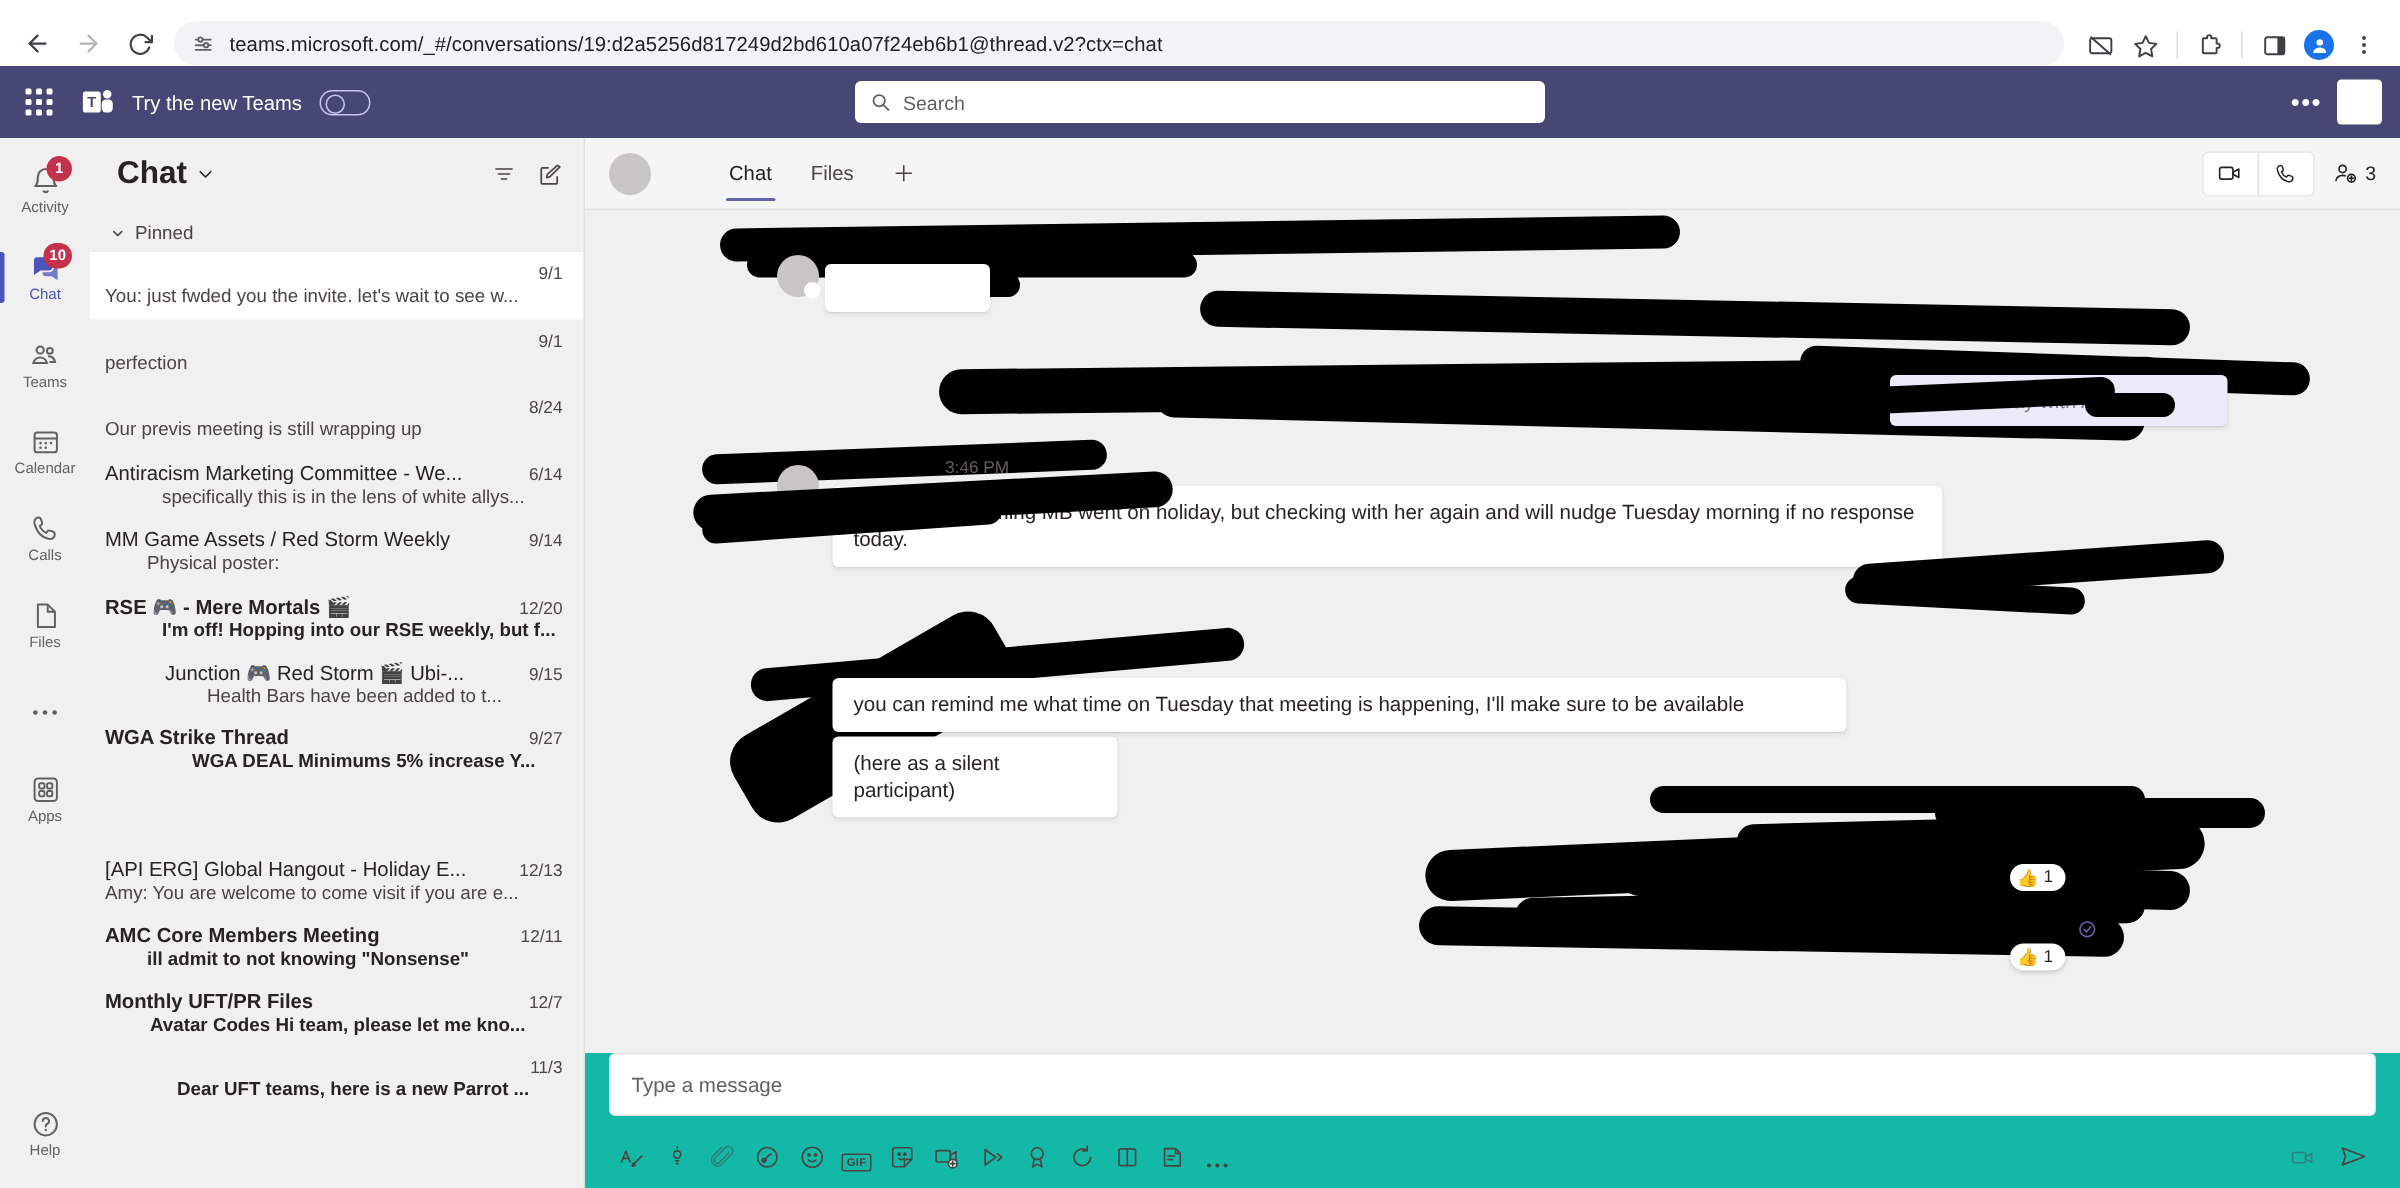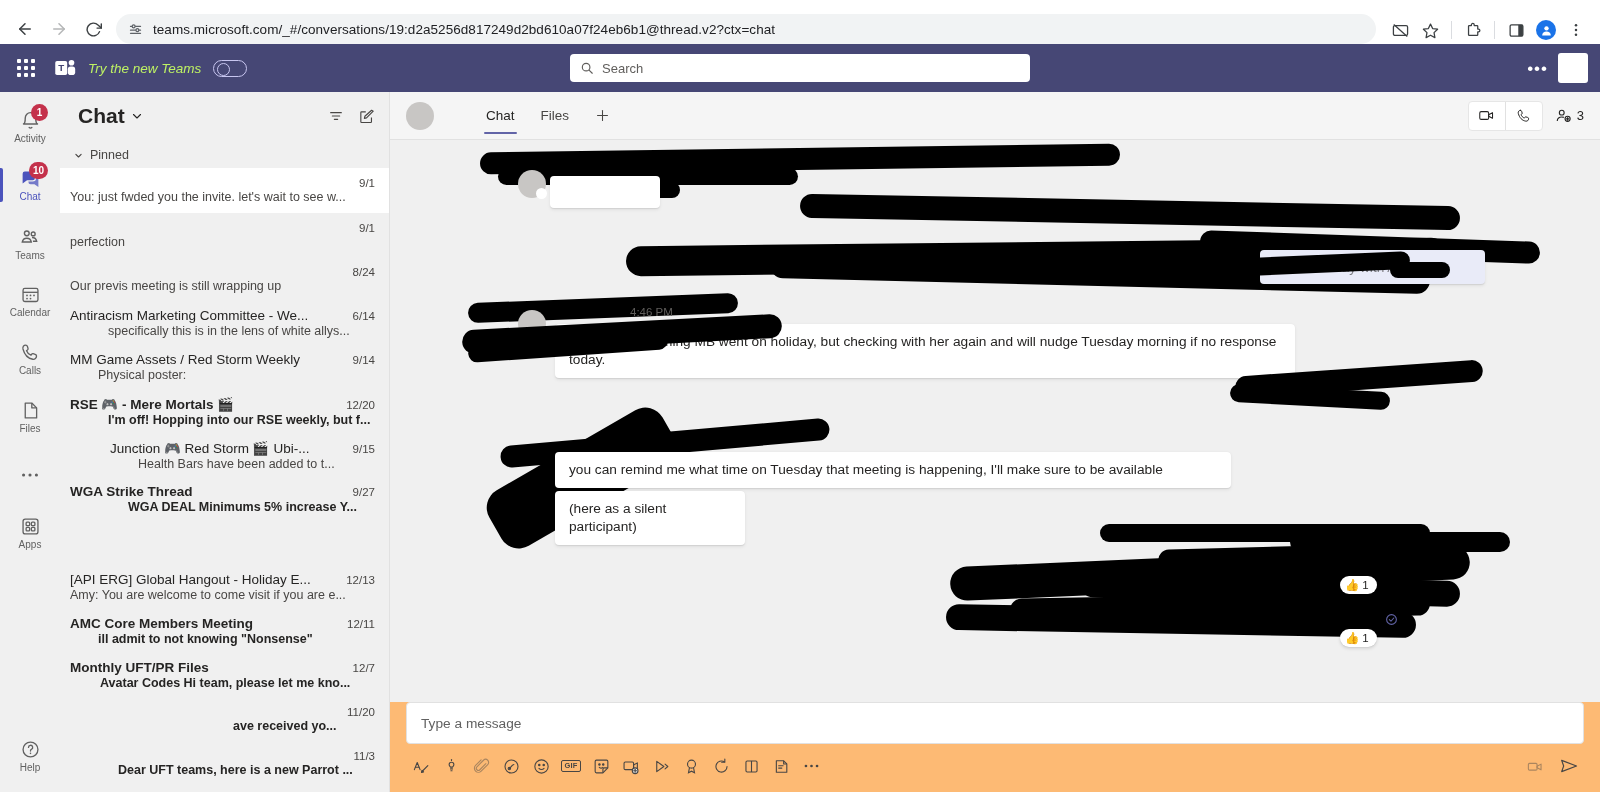--- a/index.html
+++ b/index.html
@@ -61,21 +61,21 @@
   }
   .waffle {
     width: 28px; height: 28px; margin-right: 12px;
     display: grid; grid-template-columns: repeat(3, 4px);
     grid-template-rows: repeat(3, 4px); gap: 3px;
     align-content: center; justify-content: center;
   }
   .waffle i { background: #ffffff; width: 4px; height: 4px; border-radius: 1px; display:block; }
   .teams-logo { width: 26px; height: 26px; margin-right: 10px; }
   .try-new {
-    color: #bef264; font-size: 13.5px; white-space: nowrap; font-style: italic;
+    color: #ffffff; font-size: 13.5px; white-space: nowrap;
   }
   .toggle {
     width: 34px; height: 17px; border-radius: 10px;
     border: 1px solid #c8c6f0; margin-left: 12px;
     position: relative; flex: 0 0 auto;
   }
   .toggle::after {
     content:""; position:absolute; left:3px; top:2.5px;
     width: 11px; height: 11px; border-radius:50%;
     background: transparent; border: 1.6px solid #c8c6f0;
@@ -212,31 +212,31 @@
     background:#fff; border-radius:11px; padding:2px 8px 2px 5px;
     box-shadow:0 .3px .9px rgba(0,0,0,.10), 0 1.6px 3.6px rgba(0,0,0,.13);
     font-size:11.5px; color:#252423;
   }
   .seen-check { position:absolute; color:#6264a7; }
 
   
   .redact { position:absolute; background:#000; }
 
   
-  .composer { padding: 0 16px 8px 16px; background:#fdba74;margin-top:13px; }
+  .composer { padding: 0 16px 8px 16px; background:#14b8a6;margin-top:13px; }
   .composer-box {
     background:#fff; border:1px solid #e1e1e1; border-radius:4px;
     height: 42px; display:flex; align-items:center; padding: 0 14px;
   }
   .composer-box .ph { font-size:13.7px; color:#616161; }
   .composer-tools {
     display:flex; align-items:center; gap: 0px;
     height: 40px; padding-top: 4px; color:#484644;
   }
-  .tool { width:30px; height:30px; display:flex; align-items:center; justify-content:center; }
+  .tool { width:30px; height:30px; display:flex; align-items:flex-end; justify-content:center; }
   .tool.disabled { opacity:.45; }
   .tools-right { margin-left:auto; display:flex; align-items:center; gap:4px; }
 
   svg { display:block; }
   .gifbox {
     border:1.4px solid currentColor; border-radius:2px;
     font-size:7.5px; font-weight:bold; padding:1px 2px; line-height:8px;
     letter-spacing:.2px;
   }
 </style>
@@ -590,27 +590,20 @@
       </div>
 
       <div class="chat-row">
         <div class="cr-line1">
             <span class="cr-name bold">Monthly UFT/PR Files</span>
             <span class="cr-date">12/7</span>
           </div>
         <div class="cr-preview bold" style="padding-left:30px">Avatar Codes Hi team, please let me kno...</div>
       </div>
 
-      <div class="chat-row">
-        <div class="cr-line1">
-            <span class="cr-name bold"></span>
-            <span class="cr-date">11/20</span>
-          </div>
-        <div class="cr-preview bold" style="padding-left:163px">ave received yo...</div>
-      </div>
 
       <div class="chat-row">
         <div class="cr-line1">
             <span class="cr-name bold"></span>
             <span class="cr-date">11/3</span>
           </div>
         <div class="cr-preview bold" style="padding-left:48px">Dear UFT teams, here is a new Parrot ...</div>
       </div>
 
     </div>
@@ -675,21 +668,21 @@
       <div class="redact" style="left:810px; top:96px;  width:340px; height:22px; border-radius:11px; transform:rotate(2deg);"></div>
 
       <div class="msg-bubble" style="left:870px; top:110px; width:225px; height:34px; background:#e9ebf8;">
         <span style="opacity:.55">...on Tuesday with Am</span>
       </div>
       <div class="redact" style="left:790px; top:116px; width:230px; height:18px; border-radius:9px; transform:rotate(-2.5deg);"></div>
       <div class="redact" style="left:1000px; top:122px; width:60px; height:16px; border-radius:8px;"></div>
 
       <div class="redact" style="left:78px;  top:158px; width:270px; height:20px; border-radius:10px; transform:rotate(-2.2deg);"></div>
       <div class="msg-avatar" style="left:128px; top:170px;"></div>
-      <span class="msg-time" style="left:240px; top:166px;">4:46 PM</span>
+      <span class="msg-time" style="left:240px; top:166px;">3:46 PM</span>
       <div class="msg-bubble" style="left:165px; top:184px; width:740px;">
         <span>yesterday assuming MB went on holiday, but checking with her again and will nudge Tuesday morning if no response today.</span>
       </div>
       <div class="redact" style="left:72px;  top:182px; width:320px; height:24px; border-radius:12px; transform:rotate(-3deg);"></div>
       <div class="redact" style="left:78px;  top:198px; width:200px; height:18px; border-radius:9px; transform:rotate(-4deg);"></div>
 
       <div class="redact" style="left:845px; top:228px; width:248px; height:22px; border-radius:11px; transform:rotate(-4deg);"></div>
       <div class="redact" style="left:840px; top:248px; width:160px; height:18px; border-radius:9px; transform:rotate(3deg);"></div>
 
       <div class="redact" style="left:110px; top:292px; width:330px; height:22px; border-radius:11px; transform:rotate(-5deg);"></div>

